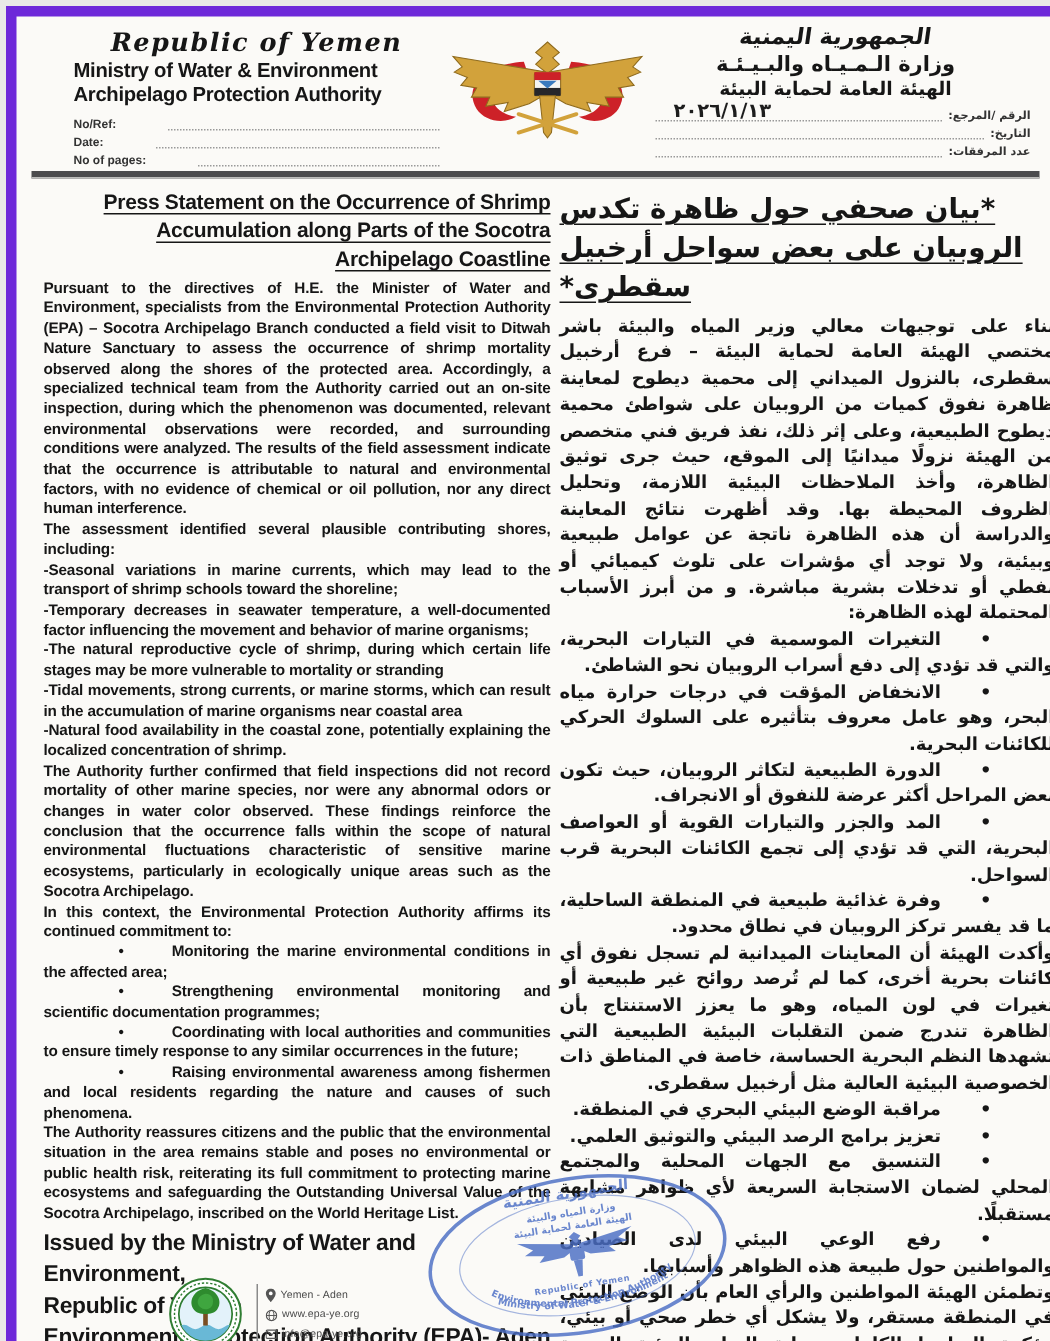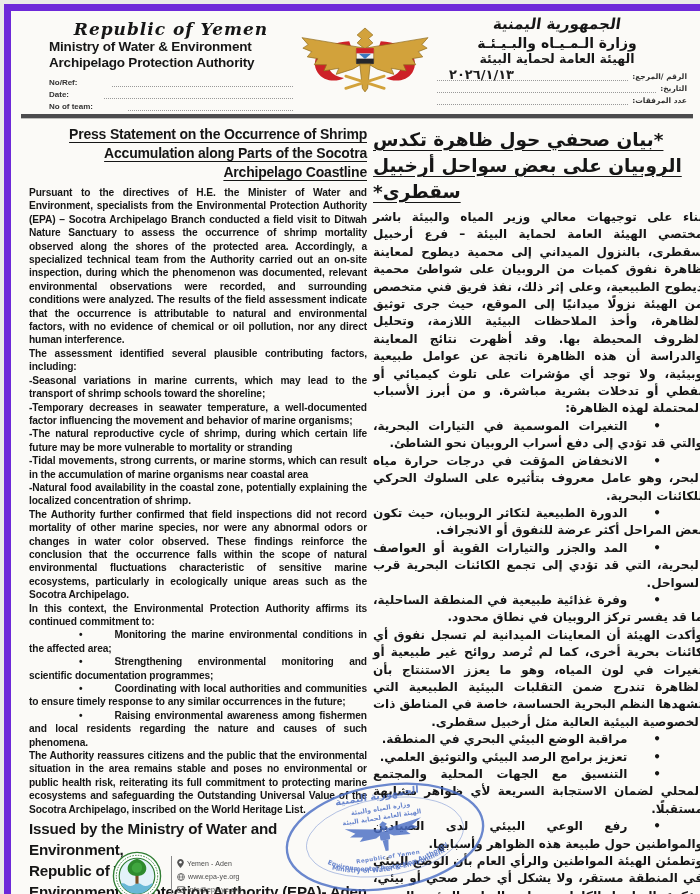--- a/index.html
+++ b/index.html
@@ -72,21 +72,21 @@
     <div class="fields">
       <div class="frow">
         <span class="flabel">No/Ref:</span>
         <span class="leader"></span>
       </div>
       <div class="frow">
         <span class="flabel">Date:</span>
         <span class="leader"></span>
       </div>
       <div class="frow">
-        <span class="flabel">No of team:</span>
+        <span class="flabel">No of pages:</span>
         <span class="leader"></span>
       </div>
     </div>
   </div>
 
   <div class="emblem">
     <svg viewBox="0 0 160 90" width="140" height="80">
 
       <g>
         <path d="M62 20 C30 22 16 40 26 56 C32 65 46 68 56 62 C42 60 34 50 40 40 C45 32 54 27 64 26 Z" fill="#cd2128"></path>
@@ -135,24 +135,24 @@
     <div class="date-hand">٢٠٢٦/١/١٣</div>
   </div>
 
   <div class="rule"></div>
 
   <section class="col col-en">
     <h2 class="t-en">
       <span>Press Statement on the Occurrence of Shrimp Accumulation along Parts of the Socotra Archipelago Coastline</span>
     </h2>
     <p>Pursuant to the directives of H.E. the Minister of Water and Environment, specialists from the Environmental Protection Authority (EPA) – Socotra Archipelago Branch conducted a field visit to Ditwah Nature Sanctuary to assess the occurrence of shrimp mortality observed along the shores of the protected area. Accordingly, a specialized technical team from the Authority carried out an on-site inspection, during which the phenomenon was documented, relevant environmental observations were recorded, and surrounding conditions were analyzed. The results of the field assessment indicate that the occurrence is attributable to natural and environmental factors, with no evidence of chemical or oil pollution, nor any direct human interference.</p>
-    <p>The assessment identified several plausible contributing factors, including:</p>
+    <p>The assessment identified several plausible contributing shores, including:</p>
     <p>-Seasonal variations in marine currents, which may lead to the transport of shrimp schools toward the shoreline;</p>
     <p>-Temporary decreases in seawater temperature, a well-documented factor influencing the movement and behavior of marine organisms;</p>
-    <p>-The natural reproductive cycle of shrimp, during which certain life future may be more vulnerable to mortality or stranding</p>
+    <p>-The natural reproductive cycle of shrimp, during which certain life stages may be more vulnerable to mortality or stranding</p>
     <p>-Tidal movements, strong currents, or marine storms, which can result in the accumulation of marine organisms near coastal area</p>
     <p>-Natural food availability in the coastal zone, potentially explaining the localized concentration of shrimp.</p>
     <p>The Authority further confirmed that field inspections did not record mortality of other marine species, nor were any abnormal odors or changes in water color observed. These findings reinforce the conclusion that the occurrence falls within the scope of natural environmental fluctuations characteristic of sensitive marine ecosystems, particularly in ecologically unique areas such as the Socotra Archipelago.</p>
     <p>In this context, the Environmental Protection Authority affirms its continued commitment to:</p>
     <p><span class="dot">•</span><span>Monitoring the marine environmental conditions in the affected area;</span></p>
     <p><span class="dot">•</span><span>Strengthening environmental monitoring and scientific documentation programmes;</span></p>
     <p><span class="dot">•</span><span>Coordinating with local authorities and communities to ensure timely response to any similar occurrences in the future;</span></p>
     <p><span class="dot">•</span><span>Raising environmental awareness among fishermen and local residents regarding the nature and causes of such phenomena.</span></p>
     <p>The Authority reassures citizens and the public that the environmental situation in the area remains stable and poses no environmental or public health risk, reiterating its full commitment to protecting marine ecosystems and safeguarding the Outstanding Universal Value of the Socotra Archipelago, inscribed on the World Heritage List.</p>
     <div class="signoff-en">

